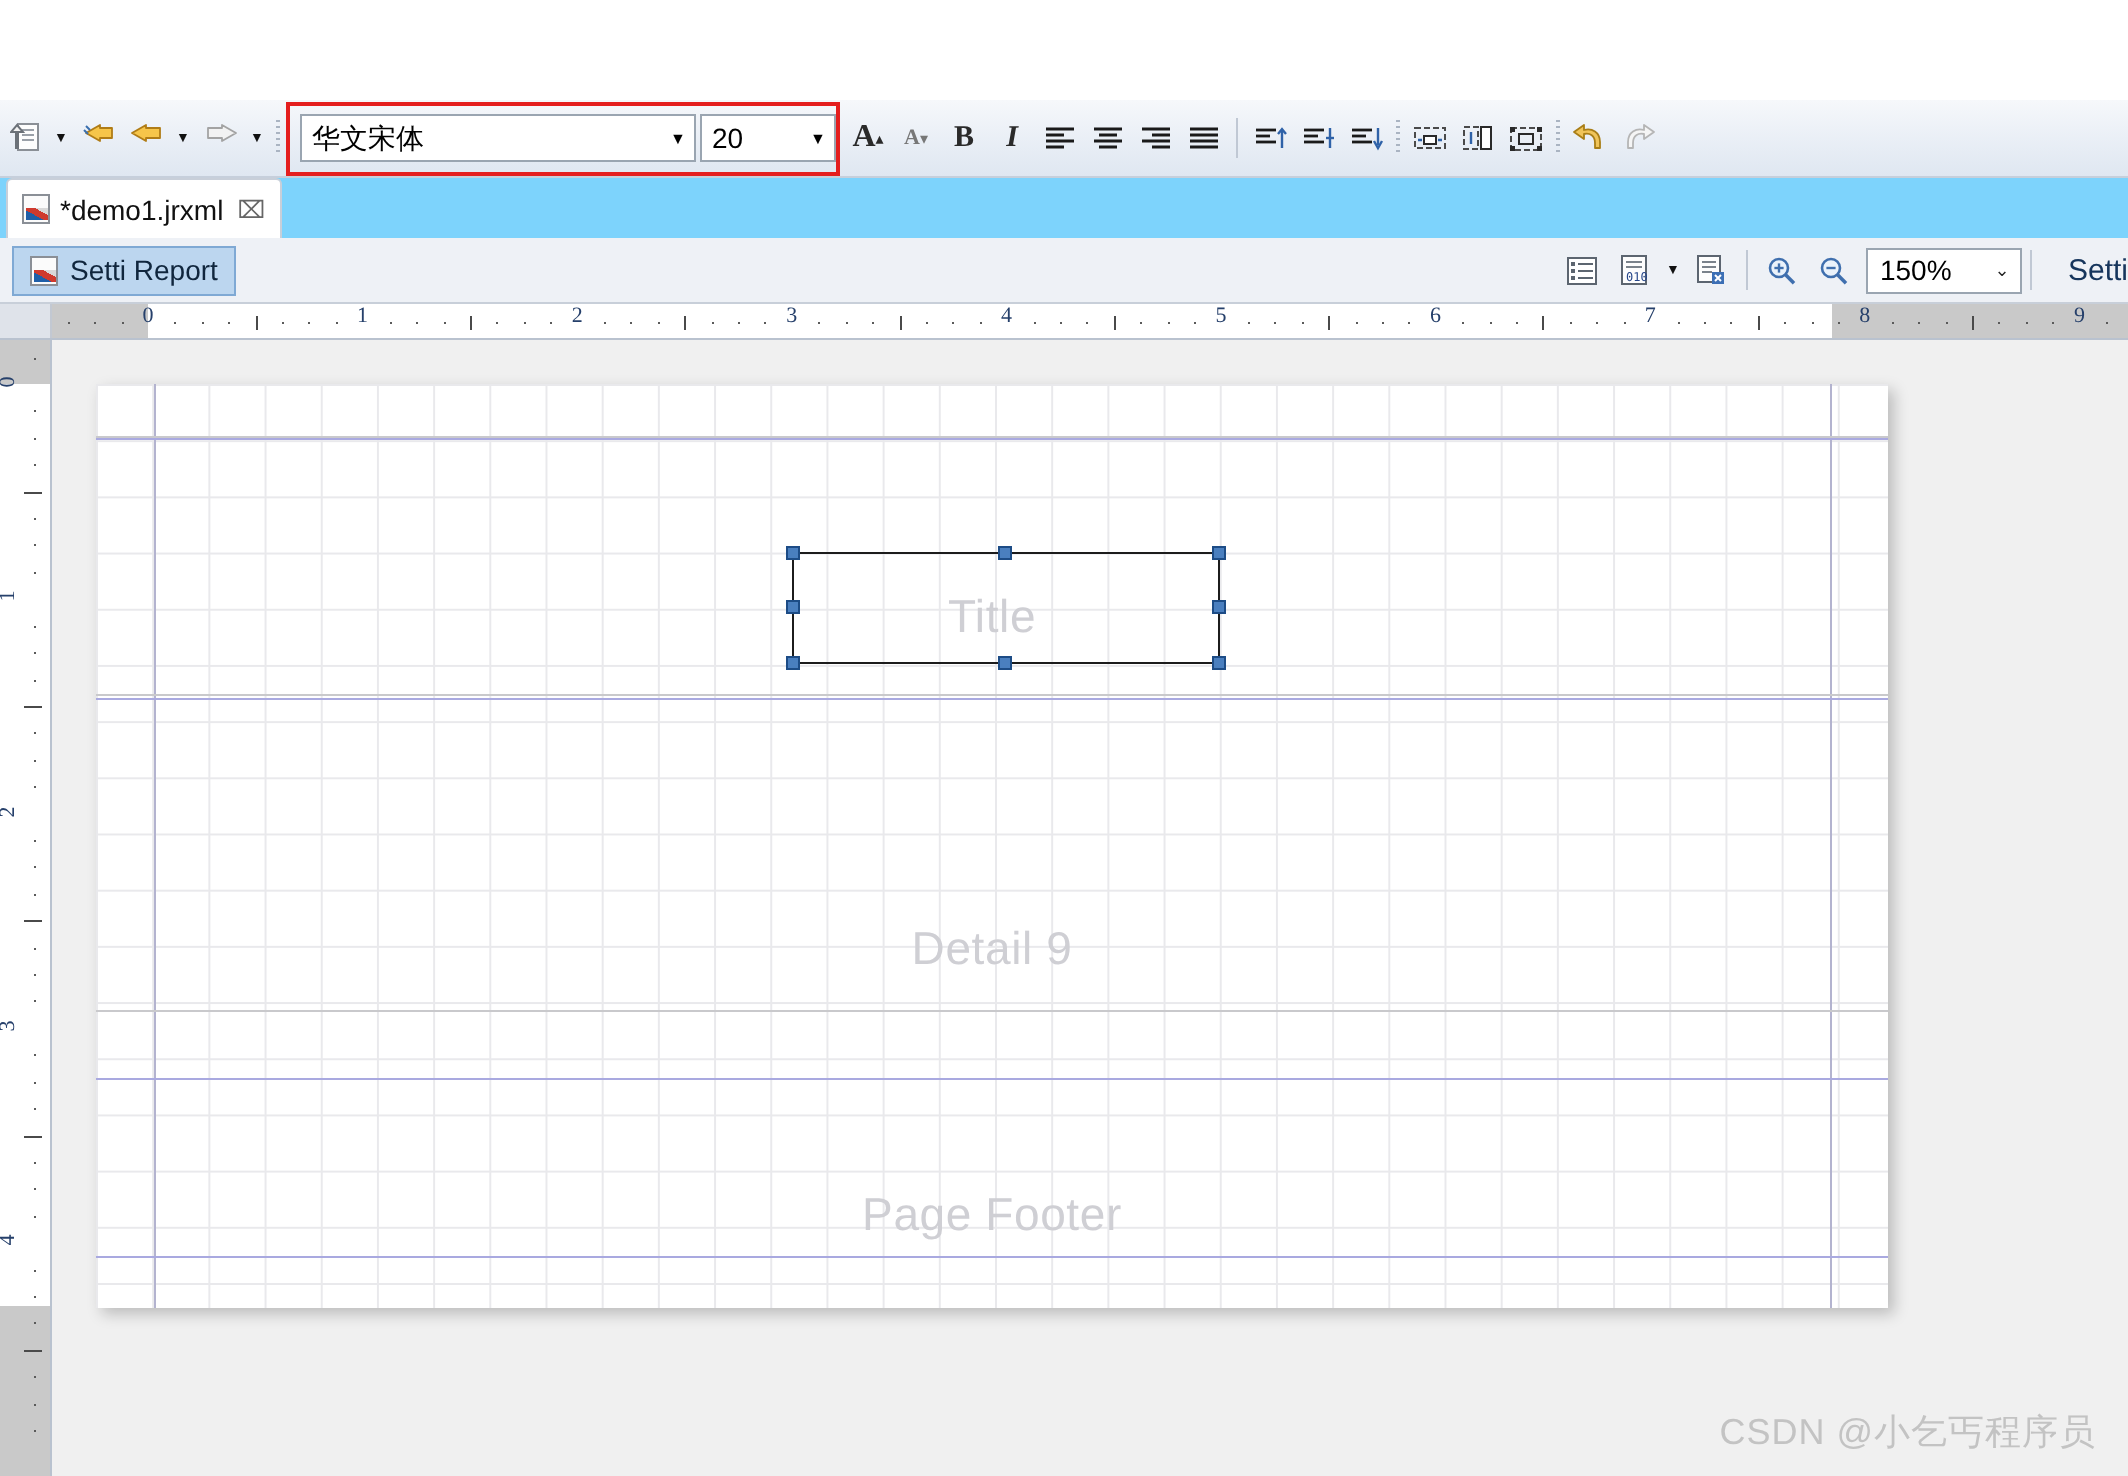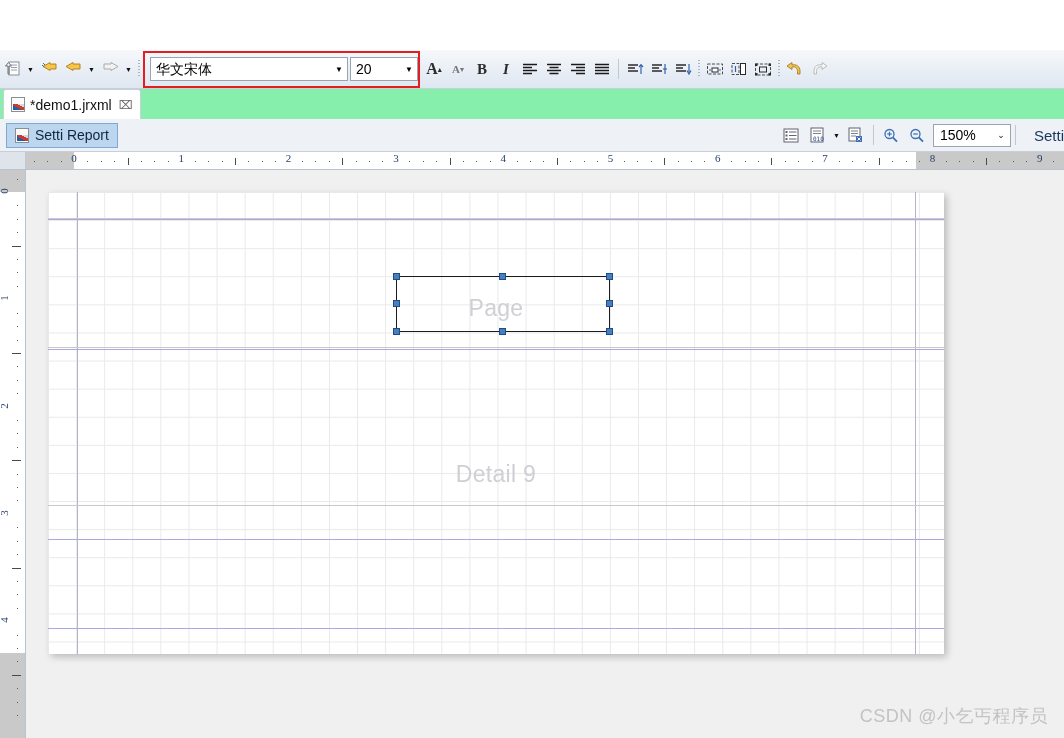--- a/index.html
+++ b/index.html
@@ -109,21 +109,21 @@
   .ic-Asm { font-family: "Liberation Serif", serif; font-weight: bold; font-size: 11px; color:#777; }
   .sup { font-size: 8px; vertical-align: super; }
   .ic-B { font-family: "Liberation Serif", serif; font-weight: bold; font-size: 15px; }
   .ic-I { font-family: "Liberation Serif", serif; font-style: italic; font-weight: bold; font-size: 15px; }
 
   
   #tab-row {
     position: absolute;
     left: 0; top: 89px;
     width: 1064px; height: 46px;
-    background: #86efac;
+    background: #7dd3fc;
     border-bottom: 2px solid #0c4a6e;
     box-sizing: border-box;
   }
   #editor-tab {
     position: absolute;
     left: 3px; top: 0px;
     height: 30px;
     display: flex;
     align-items: center;
     padding: 0 7px 0 7px;
@@ -816,22 +816,23 @@
     <div class="margin-guide-v" style="left:867px"></div>
 
     <div class="band-line-grey" style="top:26px"></div>
     <div class="band-line" style="top:27px"></div>
     <div class="band-line-grey" style="top:155px"></div>
     <div class="band-line" style="top:157px"></div>
     <div class="band-line-grey" style="top:313px"></div>
     <div class="band-line" style="top:347px"></div>
     <div class="band-line" style="top:436px"></div>
 
-    <div class="band-label" style="top:103px">Page</div>
+    <div class="band-label" style="top:103px">Title</div>
     <div class="band-label" style="top:269px">Detail 9</div>
+    <div class="band-label" style="top:402px">Page Footer</div>
 
 
     <div id="title-element">
       <div class="handle" style="left:-4px;  top:-4px;"></div>
       <div class="handle" style="left:50%; margin-left:-4px; top:-4px;"></div>
       <div class="handle" style="right:-4px; top:-4px;"></div>
       <div class="handle" style="left:-4px;  top:50%; margin-top:-4px;"></div>
       <div class="handle" style="right:-4px; top:50%; margin-top:-4px;"></div>
       <div class="handle" style="left:-4px;  bottom:-4px;"></div>
       <div class="handle" style="left:50%; margin-left:-4px; bottom:-4px;"></div>

